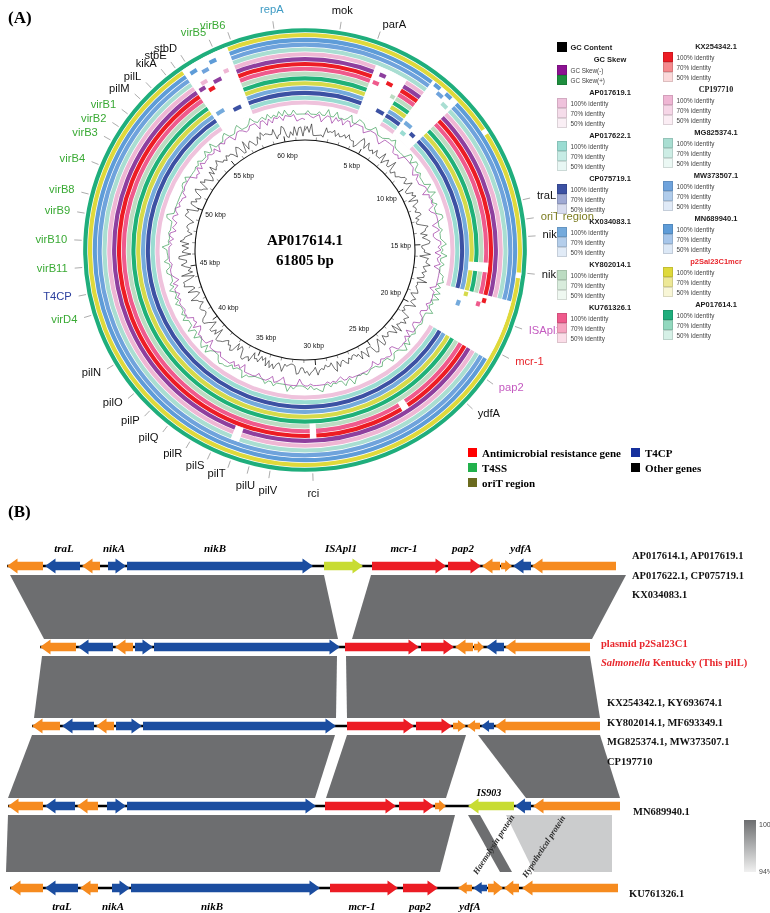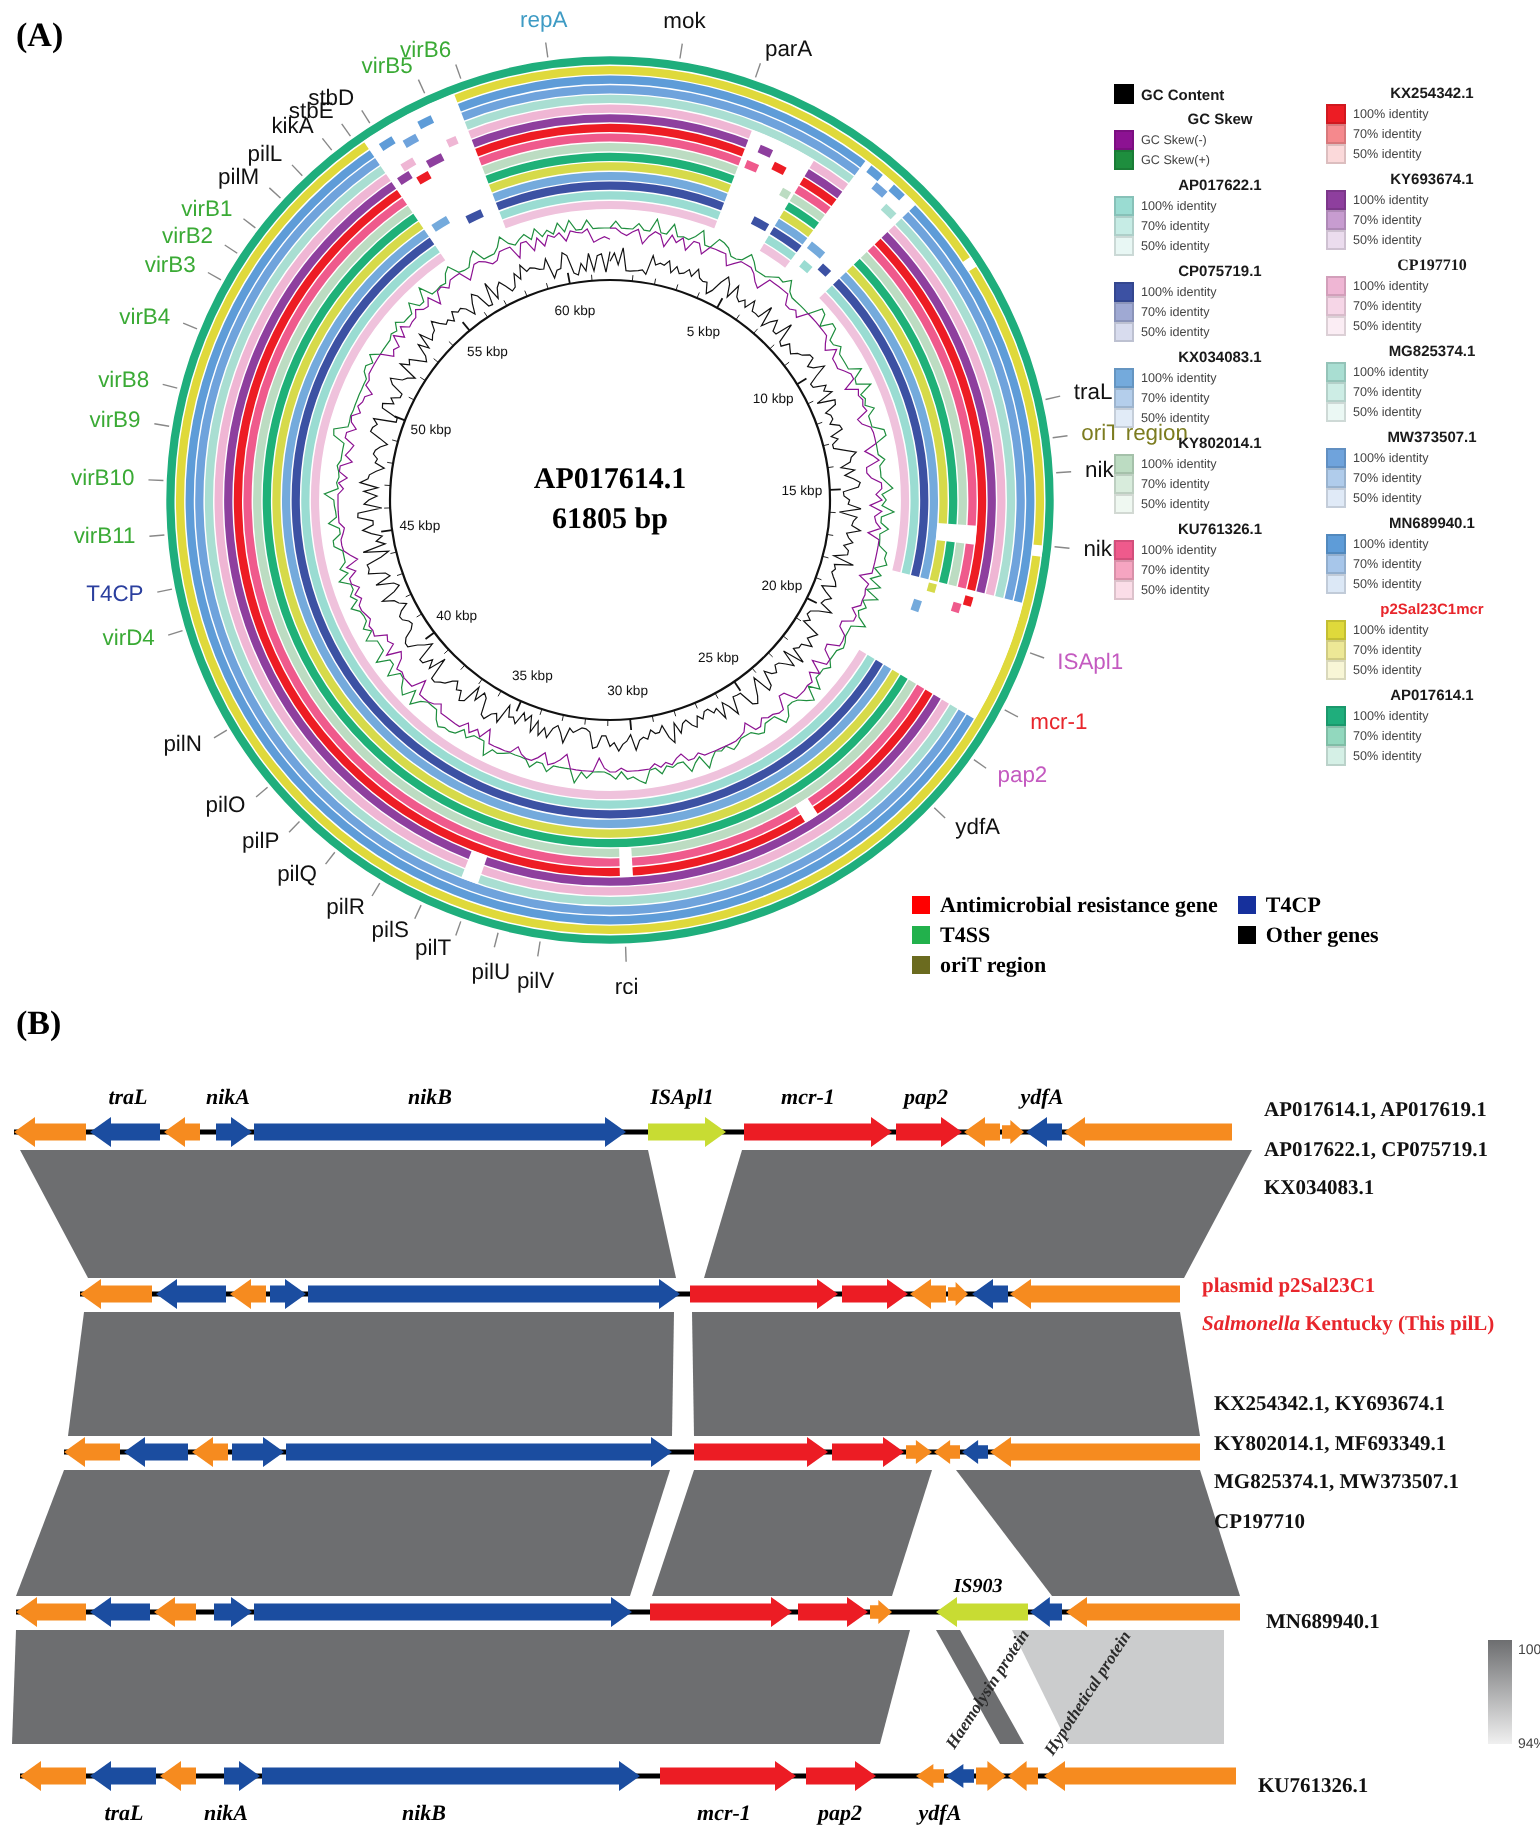--- a/index.html
+++ b/index.html
@@ -17,21 +17,21 @@
   #legendA{position:absolute;left:557px;top:42px;width:212px;display:flex;}
   .lg-col{width:106px;}
   .lg-entry{margin-bottom:3px;}
   .lg-hdr{font:bold 7.5px "Liberation Sans","DejaVu Sans",sans-serif;color:#1a1a1a;height:10px;line-height:10px;text-align:center;}
   .lg-hdr.serif{font:bold 8px "Liberation Serif","DejaVu Serif",serif;}
   .lg-row{display:flex;align-items:center;height:10px;}
   .lg-sw{width:7.5px;height:7.5px;margin-right:4px;flex:none;border:0.5px solid rgba(0,0,0,0.12);}
   .lg-txt{font:6.3px "Liberation Sans","DejaVu Sans",sans-serif;color:#444;}
   .lg-txt.bold{font-weight:bold;font-size:7.5px;color:#1a1a1a;}
   
-  #legendAnno{position:absolute;left:456px;top:445px;display:flex;justify-content:center;}
+  #legendAnno{position:absolute;left:468px;top:445px;display:flex;justify-content:center;}
   .an-col{margin-right:10px;}
   .an-row{display:flex;align-items:center;height:15px;}
   .an-sw{width:9px;height:9px;margin-right:5px;flex:none;}
   .an-txt{font:bold 11px "Liberation Serif","DejaVu Serif",serif;color:#000;white-space:nowrap;}
   
   .seq-label{position:absolute;font:bold 10.5px "Liberation Serif","DejaVu Serif",serif;white-space:nowrap;}
   .seq-label .it{font-style:italic;}
 </style>
 </head>
 <body>
@@ -266,20 +266,35 @@
           <div class="lg-row">
             <span class="lg-sw" style="background: rgb(140, 18, 146);"></span>
             <span class="lg-txt">GC Skew(-)</span>
           </div>
           <div class="lg-row">
             <span class="lg-sw" style="background: rgb(30, 142, 62);"></span>
             <span class="lg-txt">GC Skew(+)</span>
           </div>
         </div>
         <div class="lg-entry">
+          <div class="lg-hdr">AP017619.1</div>
+          <div class="lg-row">
+            <span class="lg-sw" style="background: rgb(239, 194, 220);"></span>
+            <span class="lg-txt">100% identity</span>
+          </div>
+          <div class="lg-row">
+            <span class="lg-sw" style="background: rgb(245, 220, 234);"></span>
+            <span class="lg-txt">70% identity</span>
+          </div>
+          <div class="lg-row">
+            <span class="lg-sw" style="background: rgb(250, 239, 245);"></span>
+            <span class="lg-txt">50% identity</span>
+          </div>
+        </div>
+        <div class="lg-entry">
           <div class="lg-hdr">AP017622.1</div>
           <div class="lg-row">
             <span class="lg-sw" style="background: rgb(154, 220, 210);"></span>
             <span class="lg-txt">100% identity</span>
           </div>
           <div class="lg-row">
             <span class="lg-sw" style="background: rgb(198, 236, 229);"></span>
             <span class="lg-txt">70% identity</span>
           </div>
           <div class="lg-row">
@@ -354,35 +369,20 @@
           <div class="lg-row">
             <span class="lg-sw" style="background: rgb(237, 28, 36);"></span>
             <span class="lg-txt">100% identity</span>
           </div>
           <div class="lg-row">
             <span class="lg-sw" style="background: rgb(245, 137, 141);"></span>
             <span class="lg-txt">70% identity</span>
           </div>
           <div class="lg-row">
             <span class="lg-sw" style="background: rgb(251, 217, 218);"></span>
-            <span class="lg-txt">50% identity</span>
-          </div>
-        </div>
-        <div class="lg-entry">
-          <div class="lg-hdr">KY693674.1</div>
-          <div class="lg-row">
-            <span class="lg-sw" style="background: rgb(142, 63, 158);"></span>
-            <span class="lg-txt">100% identity</span>
-          </div>
-          <div class="lg-row">
-            <span class="lg-sw" style="background: rgb(199, 156, 208);"></span>
-            <span class="lg-txt">70% identity</span>
-          </div>
-          <div class="lg-row">
-            <span class="lg-sw" style="background: rgb(235, 220, 238);"></span>
             <span class="lg-txt">50% identity</span>
           </div>
         </div>
         <div class="lg-entry">
           <div class="lg-hdr serif">CP197710</div>
           <div class="lg-row">
             <span class="lg-sw" style="background: rgb(239, 182, 212);"></span>
             <span class="lg-txt">100% identity</span>
           </div>
           <div class="lg-row">

